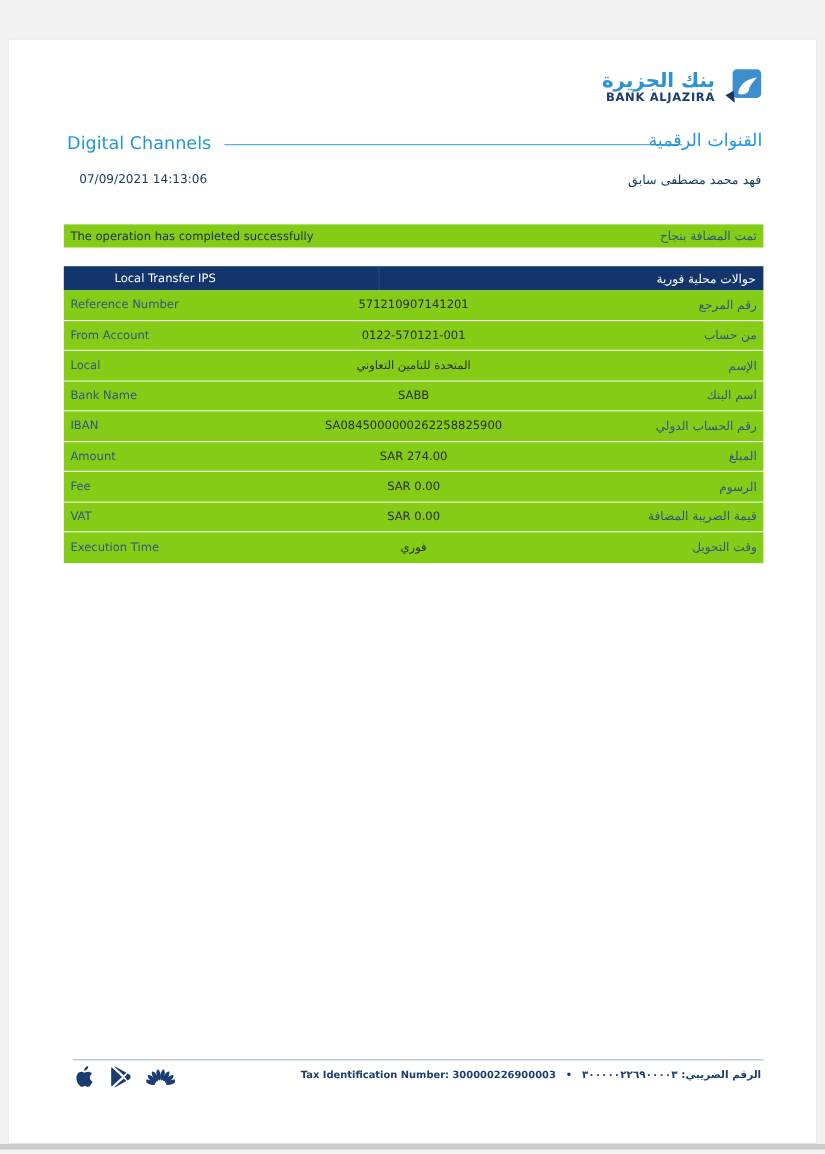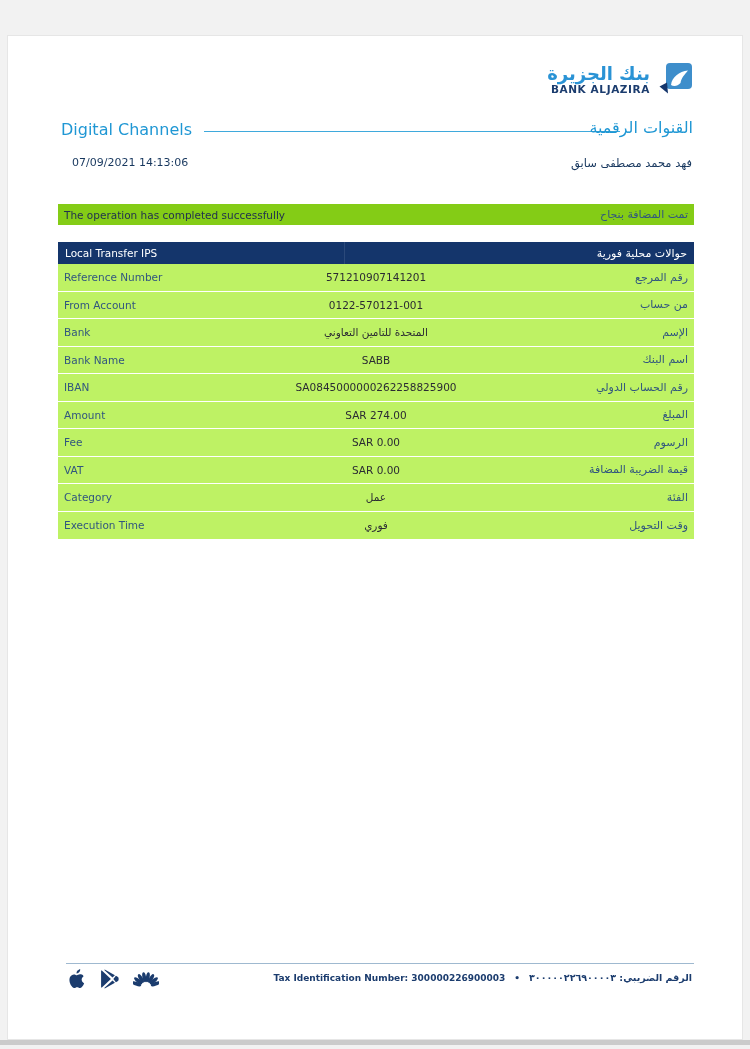--- a/index.html
+++ b/index.html
@@ -58,28 +58,28 @@
   .section-header{
     position:absolute;left:50px;top:206px;width:636px;height:22px;
     background:#14356b;color:#ffffff;
     display:flex;align-items:center;justify-content:space-between;
     padding:0 7px;box-sizing:border-box;
   }
   .section-header:after{
     content:"";position:absolute;left:45%;top:0;width:1px;height:100%;
     background:rgba(255,255,255,.10);
   }
-  .section-en{font-size:10.5px;}
+  .section-en{font-size:10.5px;margin-left:39px;}
   .section-ar{font-size:11px;}
   
   .details{
     position:absolute;left:50px;top:228px;width:636px;
   }
   .row{
-    height:27.5px;background:#bef264;border-bottom:1px solid #ffffff;
+    height:27.5px;background:#84cc16;border-bottom:1px solid #ffffff;
     box-sizing:border-box;
     display:flex;align-items:center;
     padding:0 6px;
   }
   .row:last-child{border-bottom:none;}
   .cell-en{width:200px;color:#31567f;font-size:10.5px;text-align:left;}
   .cell-val{flex:1;color:#2b2b33;font-size:10.5px;text-align:center;}
   .cell-ar{width:200px;color:#31567f;font-size:11px;text-align:right;direction:rtl;}
   
   .footer-divider{
@@ -140,21 +140,21 @@
       <span class="cell-en">Reference Number</span>
       <span class="cell-val">571210907141201</span>
       <span class="cell-ar">رقم المرجع</span>
     </div>
     <div class="row">
       <span class="cell-en">From Account</span>
       <span class="cell-val">0122-570121-001</span>
       <span class="cell-ar">من حساب</span>
     </div>
     <div class="row">
-      <span class="cell-en">Bank</span>
+      <span class="cell-en">Local</span>
       <span class="cell-val">المتحدة للتامين التعاوني</span>
       <span class="cell-ar">الإسم</span>
     </div>
     <div class="row">
       <span class="cell-en">Bank Name</span>
       <span class="cell-val">SABB</span>
       <span class="cell-ar">اسم البنك</span>
     </div>
     <div class="row">
       <span class="cell-en">IBAN</span>
@@ -168,25 +168,20 @@
     </div>
     <div class="row">
       <span class="cell-en">Fee</span>
       <span class="cell-val">SAR 0.00</span>
       <span class="cell-ar">الرسوم</span>
     </div>
     <div class="row">
       <span class="cell-en">VAT</span>
       <span class="cell-val">SAR 0.00</span>
       <span class="cell-ar">قيمة الضريبة المضافة</span>
-    </div>
-    <div class="row">
-      <span class="cell-en">Category</span>
-      <span class="cell-val">عمل</span>
-      <span class="cell-ar">الفئة</span>
     </div>
     <div class="row">
       <span class="cell-en">Execution Time</span>
       <span class="cell-val">فوري</span>
       <span class="cell-ar">وقت التحويل</span>
     </div>
   </div>
 
   <div class="footer-divider"></div>
 

